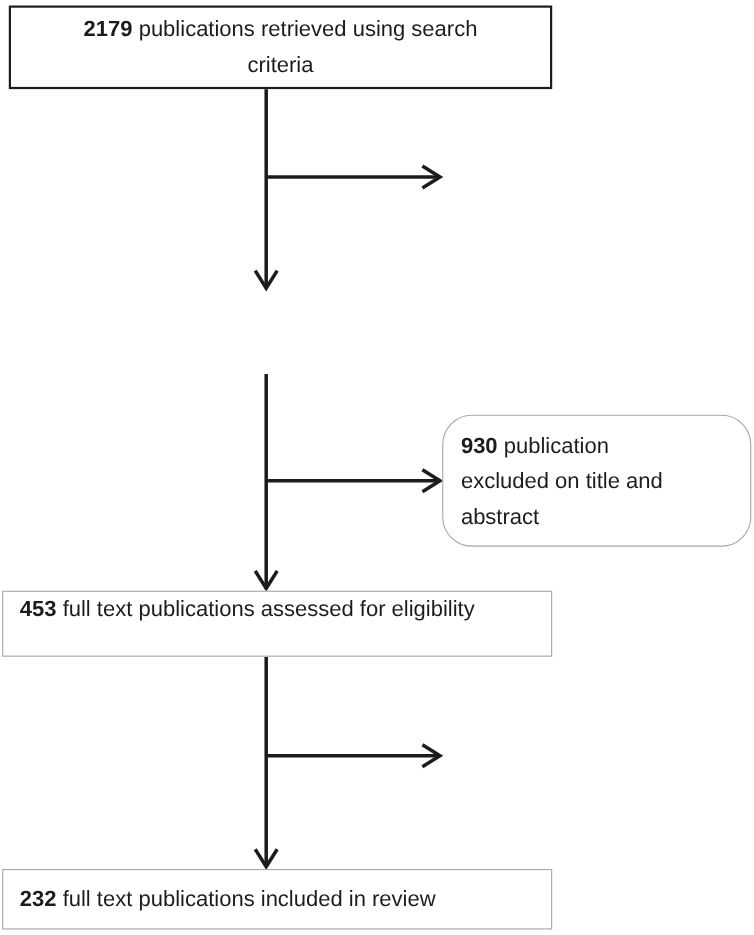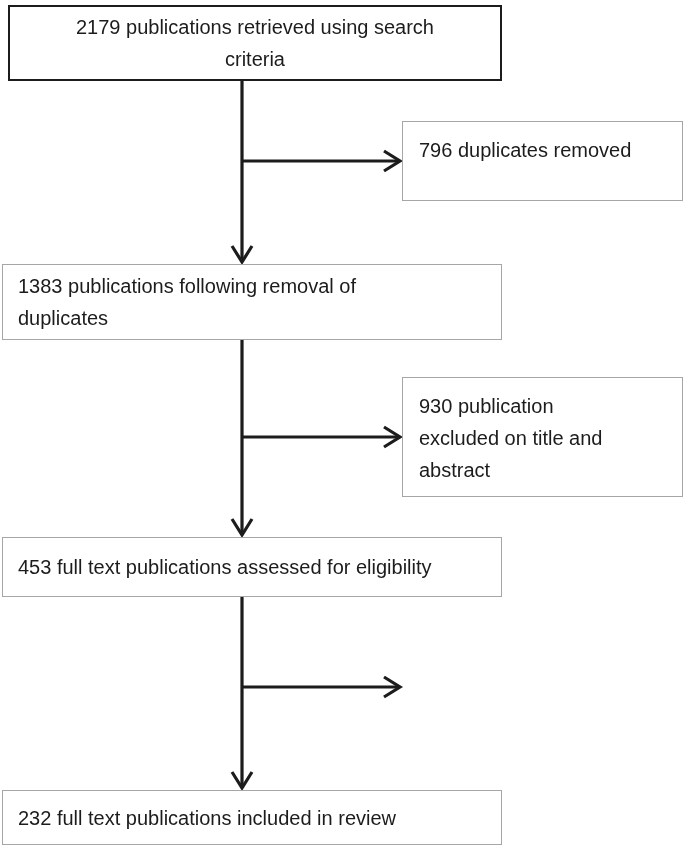--- a/index.html
+++ b/index.html
@@ -29,41 +29,41 @@
     stroke-width: 3.2;
     fill: none;
     stroke-linecap: butt;
     stroke-linejoin: miter;
   }
   .box {
     position: absolute;
     background: #ffffff;
     box-sizing: border-box;
   }
-  .box b { font-weight: 400; }
+  .box b { font-weight: 700; }
   .thick { border: 2.5px solid #1c1c1c; }
   .light { border: 1px solid #a6a6a6; }
 
   
   .b1 {
     left: 8px; top: 5px; width: 494px; height: 76px;
     display: flex; align-items: center; justify-content: center;
   }
   .b1 .txt { max-width: 395px; margin: 0 auto; text-align: center; }
 
   .b3 {
     left: 2px; top: 264px; width: 500px; height: 76px;
     display: flex; align-items: center;
     padding-left: 15px;
   }
   .b3 .txt { max-width: 380px; text-align: left; }
 
   .b5 {
     left: 2px; top: 537px; width: 500px; height: 60px;
-    display: flex; align-items: center;
+    display: flex; 
     padding-left: 15px;
   }
   .b5 .txt { white-space: nowrap; }
 
   .b7 {
     left: 2px; top: 790px; width: 500px; height: 55px;
     display: flex; align-items: center;
     padding-left: 15px;
     text-align: center;
   }
@@ -72,20 +72,21 @@
   
   .b2 {
     left: 402px; top: 121px; width: 281px; height: 80px;
     padding: 12px 10px 0 16px;
   }
   .b2 .txt { white-space: nowrap; }
 
   .b4 {
     left: 402px; top: 377px; width: 281px; height: 120px;
     padding: 12px 0 0 16px;
+    border-radius: 27px;
   }
   .b4 .txt { width: 215px; }
 
   .b6 {
     left: 402px; top: 628px; width: 281px; height: 120px;
     padding: 12px 0 0 16px;
   }
   .b6 .txt { width: 215px; }
 </style>
 </head>
@@ -117,27 +118,21 @@
     <g>
       <line class="ln" x1="242" y1="687" x2="399" y2="687"></line>
       <polyline class="ln" points="384,677 400,687 384,697"></polyline>
     </g>
   </svg>
 
   <div class="box thick b1">
     <div class="txt"><b>2179</b> <span>publications retrieved using search criteria</span></div>
   </div>
 
-  <div class="box light b2">
-    <div class="txt"><b>796</b> <span>duplicates removed</span></div>
-  </div>
 
-  <div class="box light b3">
-    <div class="txt"><b>1383</b> <span>publications following removal of duplicates</span></div>
-  </div>
 
   <div class="box light b4">
     <div class="txt"><b>930</b> <span>publication excluded on title and abstract</span></div>
   </div>
 
   <div class="box light b5">
     <div class="txt"><b>453</b> <span>full text publications assessed for eligibility</span></div>
   </div>
 
 

